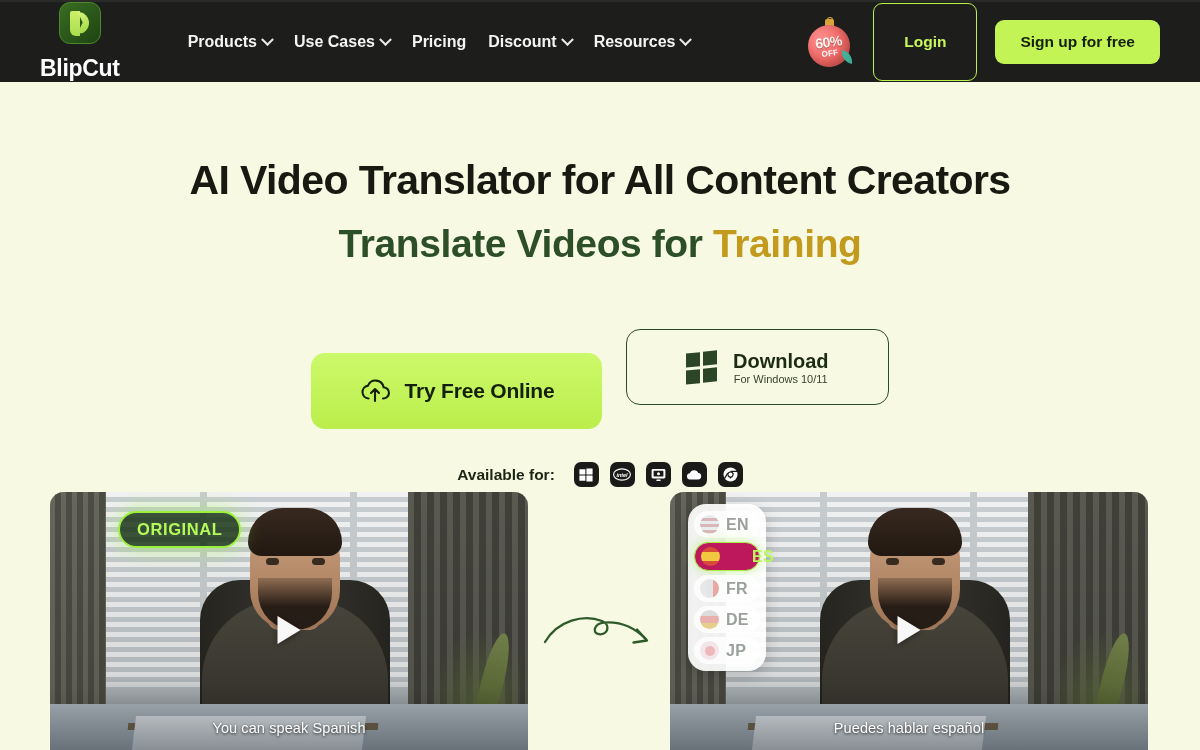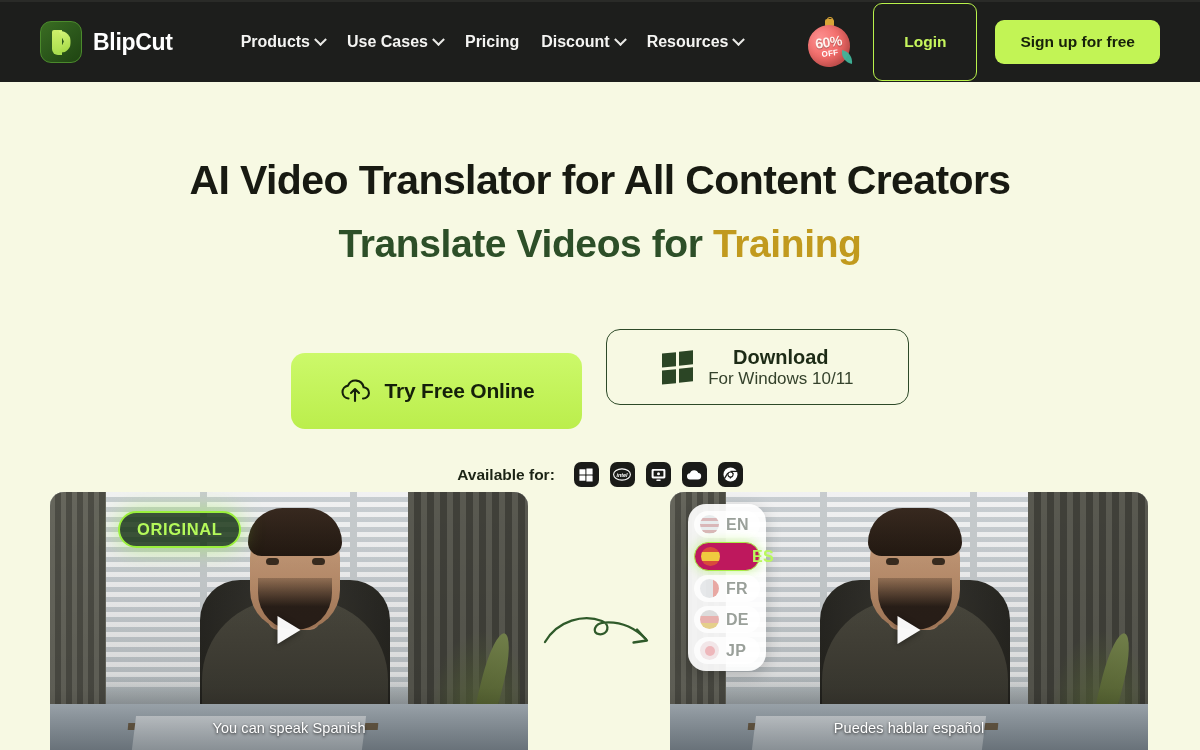--- a/index.html
+++ b/index.html
@@ -11,21 +11,21 @@
   }
   .page { position: relative; width: 1200px; height: 750px; background: #f7f9e3; overflow: hidden; }
 
   
   .header {
     position: absolute; top: 0; left: 0; width: 1200px; height: 82px;
     background: #1d1e1c;
     display: flex; align-items: center;
     border-top: 2px solid #2a2b28;
   }
-  .brand { display: flex; align-items: center; gap: 11px; margin-left: 40px; }
+  .brand { display: flex; align-items: center; gap: 11px; margin-left: 40px; flex-direction: column; }
   .logo-box {
     width: 42px; height: 42px; border-radius: 11px;
     background: linear-gradient(140deg,#3a6d22 0%,#2d5a1c 45%,#1f4412 100%);
     border: 1px solid #4b8a2c;
     position: relative; overflow: hidden;
     display:flex; align-items:center; justify-content:center;
   }
   .logo-b { position: relative; width: 19px; height: 25px; }
   .logo-b:before {
     content:""; position:absolute; left:0; top:0; width:10px; height:25px;
@@ -90,27 +90,27 @@
 
   .cta-row { display:flex; justify-content:center; align-items:center; gap: 24px; margin-top: 39px; }
   .cta-primary {
     width: 291px; height: 76px; border-radius: 14px;
     background: linear-gradient(180deg,#ccf96a,#bbee4c);
     display:flex; align-items:center; justify-content:center; gap: 14px;
     cursor:pointer; border:none;margin-top:48px;
   }
   .cta-primary .label { font-size: 21px; font-weight: 800; color:#15200a; letter-spacing:-0.2px; }
   .cta-secondary {
-    width: 303px; height: 76px; border-radius: 14px;
+    width: 263px; height: 76px; border-radius: 14px;
     border: 1.8px solid #2d4a28; background: transparent;
     display:flex; align-items:center; justify-content:center; gap: 16px;
     cursor:pointer;
   }
   .cta-secondary .dl-title { font-size: 20px; font-weight: 800; color:#1d2b16; line-height:1.15;}
-  .cta-secondary .dl-sub { font-size: 17px; color:#35422c; font-weight:500; margin-top:0; }
+  .cta-secondary .dl-sub { font-size: 11px; color:#35422c; font-weight:500; margin-top:0; }
   .win-glyph { display:grid; grid-template-columns: 14px 14px; grid-template-rows: 14px 14px; gap:2.5px; transform: skewY(-6deg); }
   .win-glyph i { background:#2b4525; display:block; }
 
   .avail-row { display:flex; justify-content:center; align-items:center; gap: 11px; margin-top: 33px; }
   .avail-label { font-size: 15.5px; font-weight: 800; color:#1c2415; margin-right: 8px; }
   .plat {
     width: 25px; height: 25px; border-radius: 7px; background:#1a1b18;
     display:flex; align-items:center; justify-content:center; cursor:pointer;
   }
   .plat svg { display:block; }

